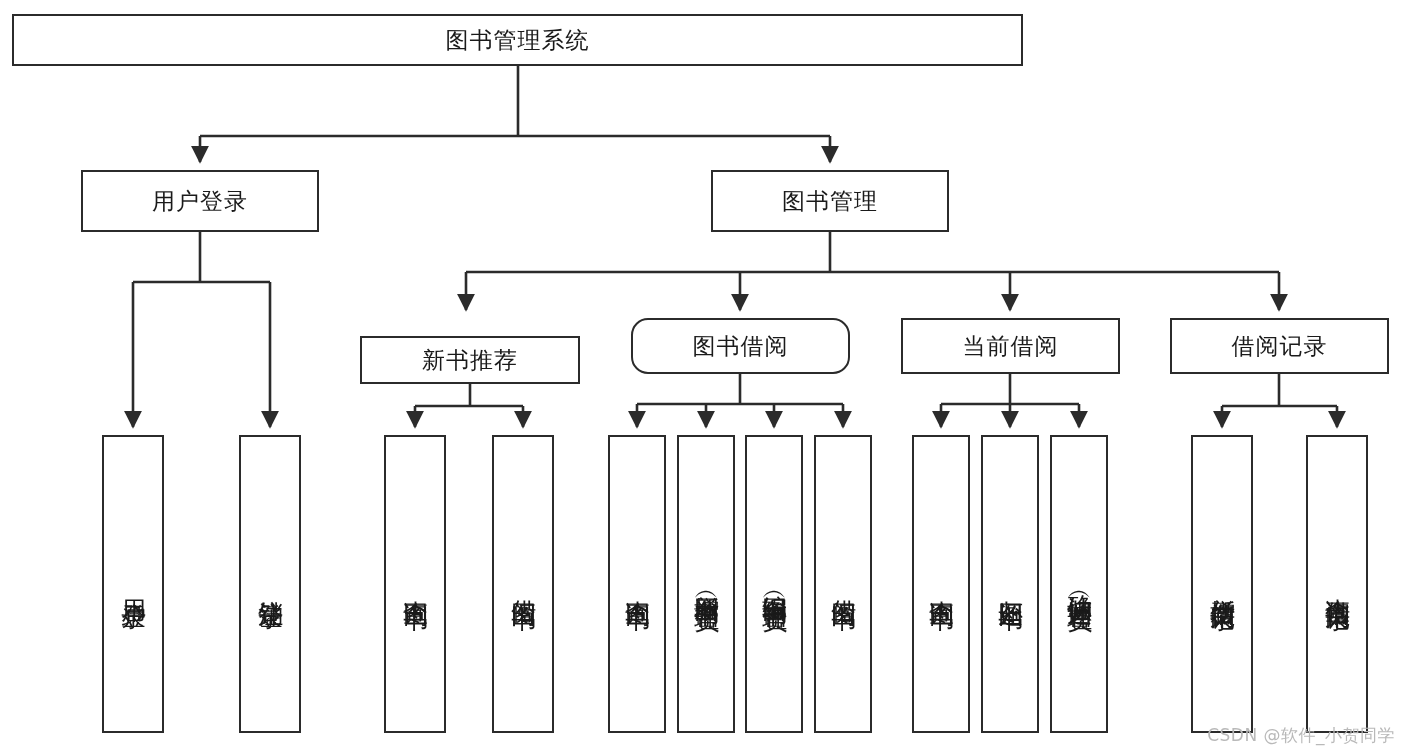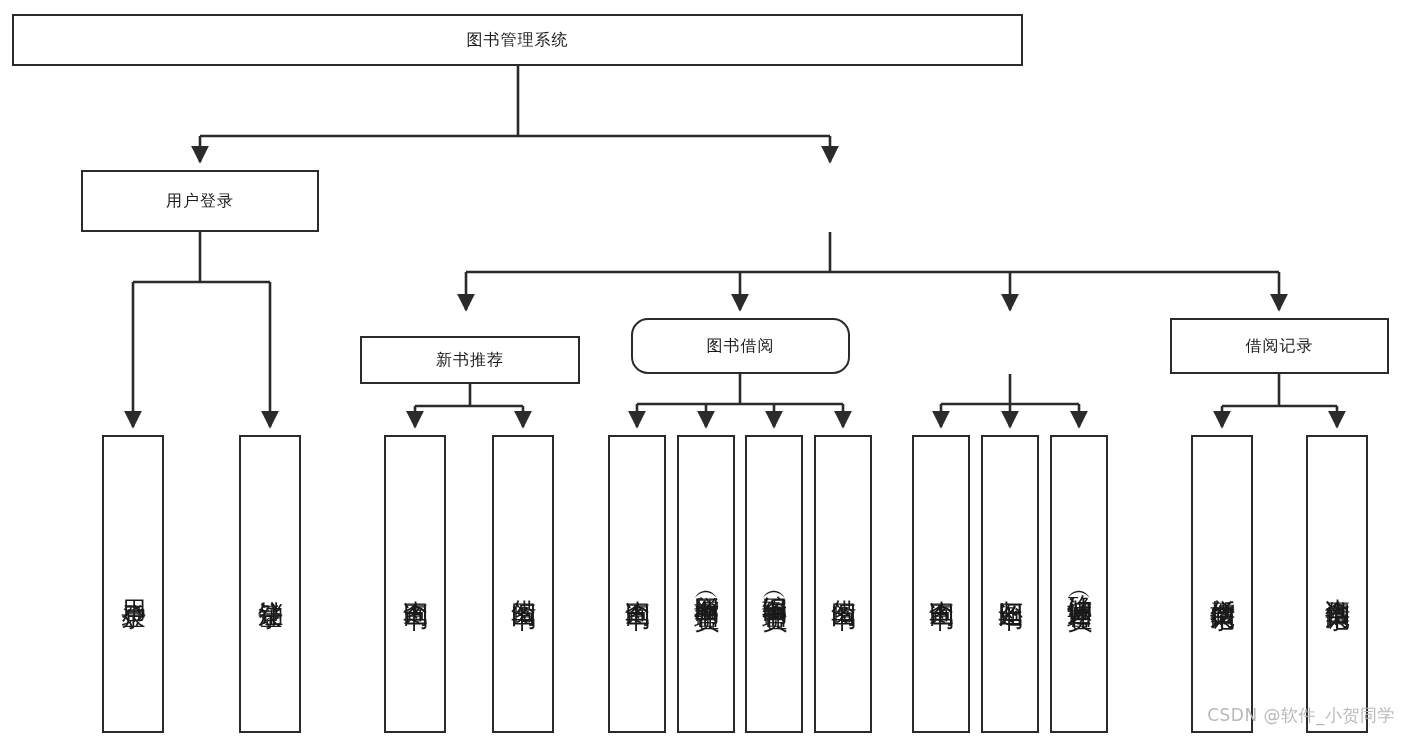--- a/index.html
+++ b/index.html
@@ -29,42 +29,42 @@
     box-sizing: border-box;
     border: 2px solid #2b2b2b;
     background: #ffffff;
     display: flex;
     align-items: center;
     justify-content: center;
     color: #1a1a1a;
     z-index: 2;
   }
   .node.horiz {
-    font-size: 16px;
+    font-size: 23px;
     letter-spacing: 1px;
   }
   .node.vert {
     writing-mode: vertical-rl;
     text-orientation: upright;
     font-size: 25px;
     line-height: 1.22;
     letter-spacing: 2px;
     padding: 6px 0;
     white-space: normal;
   }
   .node.vert .vtext {
     writing-mode: vertical-rl;
     text-orientation: upright;
     display: block;
     text-align: center;
   }
   .watermark {
     position: absolute;
     right: 10px;
-    bottom: 20px;
+    bottom: 0;
     font-size: 17px;
     color: #b9b9b9;
     letter-spacing: 0.5px;
     z-index: 5;
     white-space: nowrap;
   }
 </style>
 </head>
 <body>
 
@@ -120,26 +120,32 @@
     </g>
   </svg>
 
   <div class="node horiz" style="left:12px; top:14px; width:1011px; height:52px;">
     <span>图书管理系统</span>
   </div>
 
   <div class="node horiz" style="left:81px; top:170px; width:238px; height:62px;">
     <span>用户登录</span>
   </div>
+  <div class="node horiz" style="left:711px; top:170px; width:238px; height:62px;">
+    <span>图书管理</span>
+  </div>
 
   <div class="node horiz" style="left:360px; top:336px; width:220px; height:48px;">
     <span>新书推荐</span>
   </div>
   <div class="node horiz" style="left:631px; top:318px; width:219px; height:56px;border-radius:17px;">
     <span>图书借阅</span>
+  </div>
+  <div class="node horiz" style="left:901px; top:318px; width:219px; height:56px;">
+    <span>当前借阅</span>
   </div>
   <div class="node horiz" style="left:1170px; top:318px; width:219px; height:56px;font-family:Liberation Serif, serif;">
     <span>借阅记录</span>
   </div>
 
   <div class="node vert" style="left:102px; top:435px; width:62px; height:298px;">
     <span class="vtext">用户登录</span>
   </div>
   <div class="node vert" style="left:239px; top:435px; width:62px; height:298px;">
     <span class="vtext">注销登录</span>

